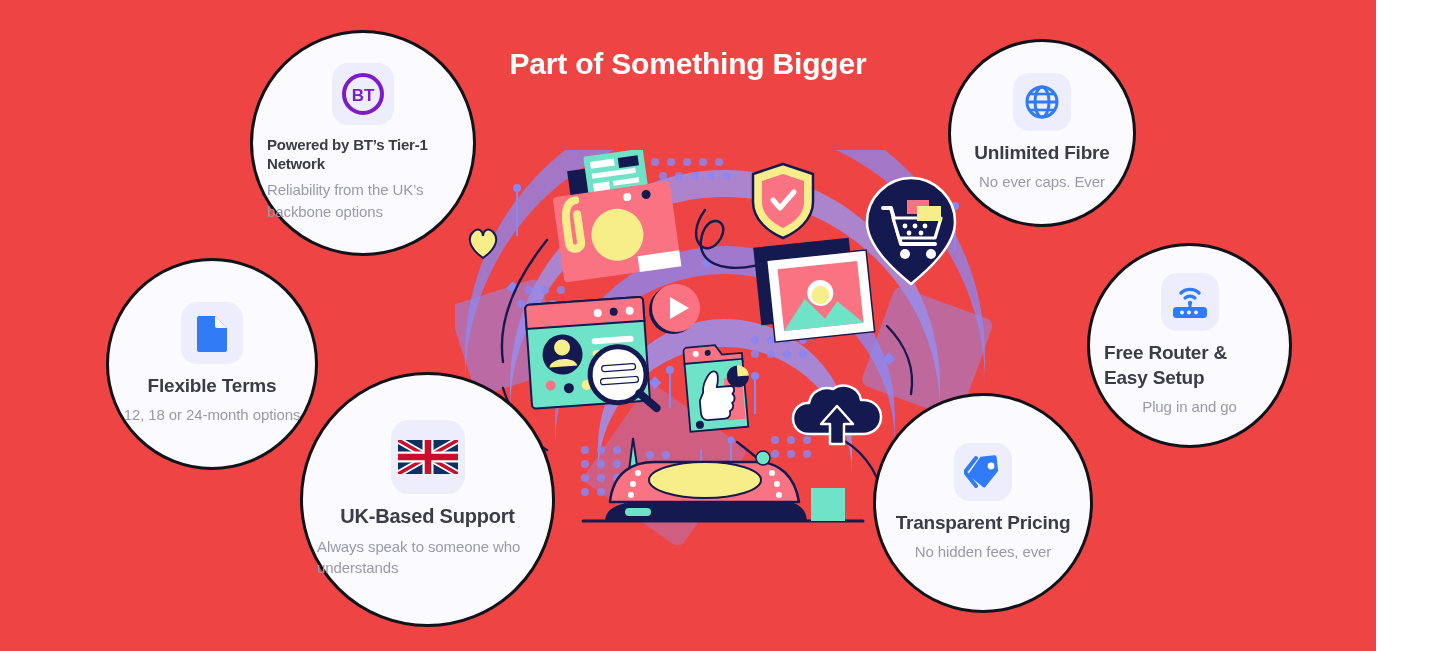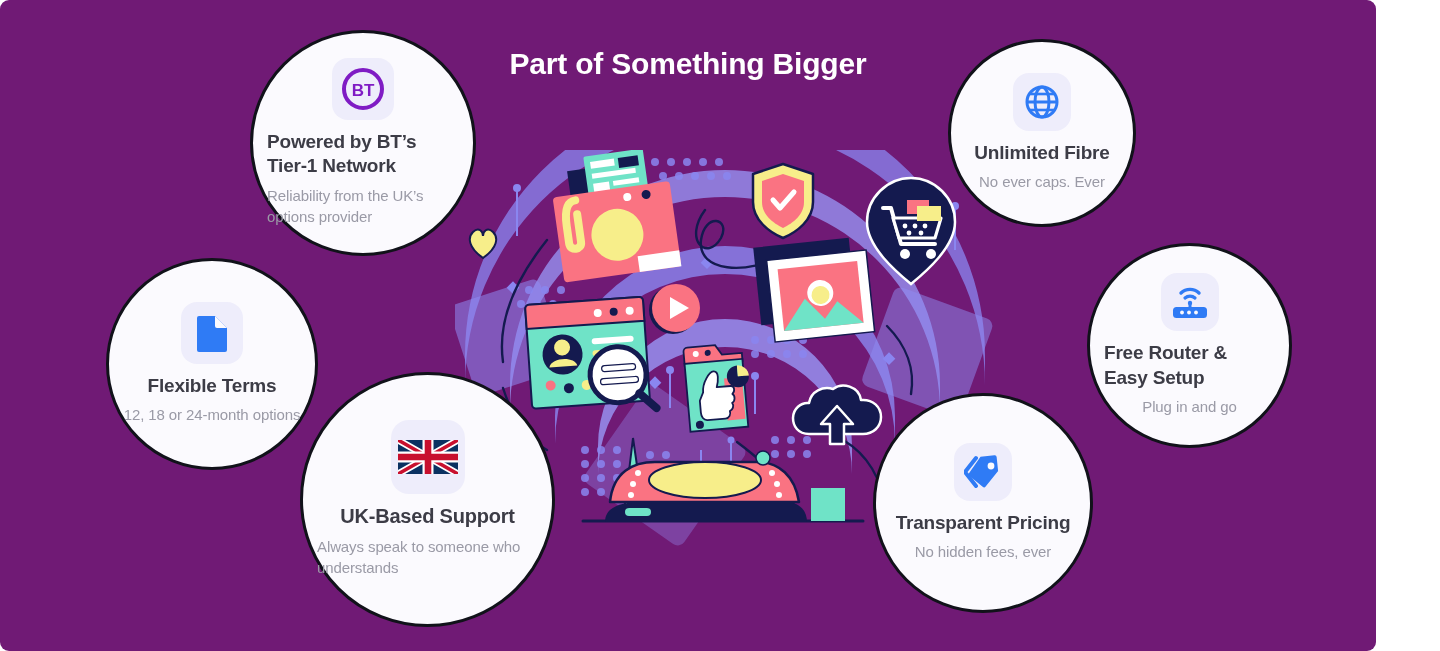--- a/index.html
+++ b/index.html
@@ -5,23 +5,22 @@
 <style>
   * { box-sizing: border-box; margin: 0; padding: 0; }
   html, body {
     width: 1440px; height: 651px;
     overflow: hidden;
     font-family: "Liberation Sans", sans-serif;
   }
   .stage {
     position: relative;
     width: 1376px; height: 651px;
-    background: #701a75;
+    background: #ef4444;
     overflow: hidden;
-    border-radius: 9px;
   }
 
   
   .page-title {
     position: absolute;
     left: 0; right: 0; top: 47px;
     text-align: center;
     color: #ffffff;
     font-size: 30px;
     font-weight: bold;
@@ -73,21 +72,21 @@
   .bubble .b-sub {
     color: #9A9AA6;
     font-size: 15px;
     line-height: 1.45;
     margin-top: 6px;
     letter-spacing: -0.1px;
   }
 
   
   #bubble-bt        { left: 250px; top: 30px;  width: 226px; height: 226px; }
-  #bubble-bt .b-title { font-size: 19px; }
+  #bubble-bt .b-title { font-size: 15px; }
   #bubble-fibre     { left: 948px; top: 39px;  width: 188px; height: 188px; }
   #bubble-terms     { left: 106px; top: 258px; width: 212px; height: 212px; }
   #bubble-support   { left: 300px; top: 372px; width: 255px; height: 255px; }
   #bubble-pricing   { left: 873px; top: 393px; width: 220px; height: 220px; }
   #bubble-router    { left: 1087px; top: 243px; width: 205px; height: 205px; }
 
   #bubble-fibre .icon-tile,
   #bubble-pricing .icon-tile,
   #bubble-router .icon-tile { width: 58px; height: 58px; }
 
@@ -334,21 +333,21 @@
   </div>
 
   <div class="bubble" id="bubble-bt">
     <div class="icon-tile">
       <svg width="46" height="46" viewBox="0 0 46 46">
         <circle cx="23" cy="23" r="19" fill="none" stroke="#7F1BC4" stroke-width="4"></circle>
         <text x="23" y="30" text-anchor="middle" font-family="Liberation Sans, sans-serif" font-size="17" font-weight="bold" fill="#7F1BC4">BT</text>
       </svg>
     </div>
     <div class="b-title">Powered by BT’s Tier-1 Network</div>
-    <div class="b-sub">Reliability from the UK’s options provider</div>
+    <div class="b-sub">Reliability from the UK’s backbone options</div>
   </div>
 
   <div class="bubble" id="bubble-fibre">
     <div class="icon-tile">
       <svg width="36" height="36" viewBox="0 0 36 36">
         <circle cx="18" cy="18" r="15" fill="none" stroke="#2F7BF5" stroke-width="3"></circle>
         <ellipse cx="18" cy="18" rx="7" ry="15" fill="none" stroke="#2F7BF5" stroke-width="3"></ellipse>
         <line x1="3" y1="18" x2="33" y2="18" stroke="#2F7BF5" stroke-width="3"></line>
         <line x1="5.5" y1="10" x2="30.5" y2="10" stroke="#2F7BF5" stroke-width="2.6"></line>
         <line x1="5.5" y1="26" x2="30.5" y2="26" stroke="#2F7BF5" stroke-width="2.6"></line>

